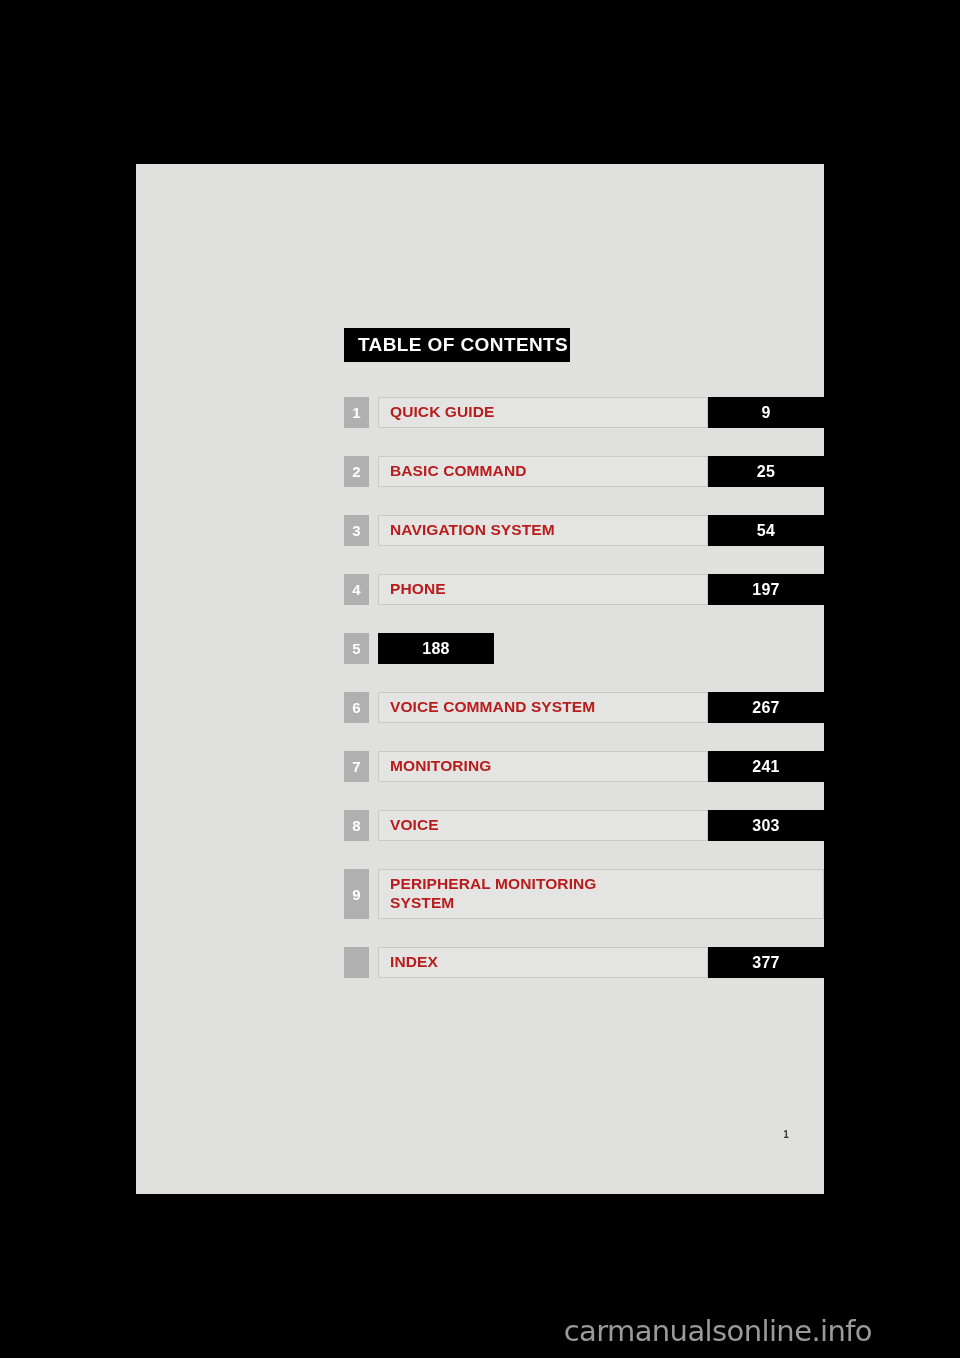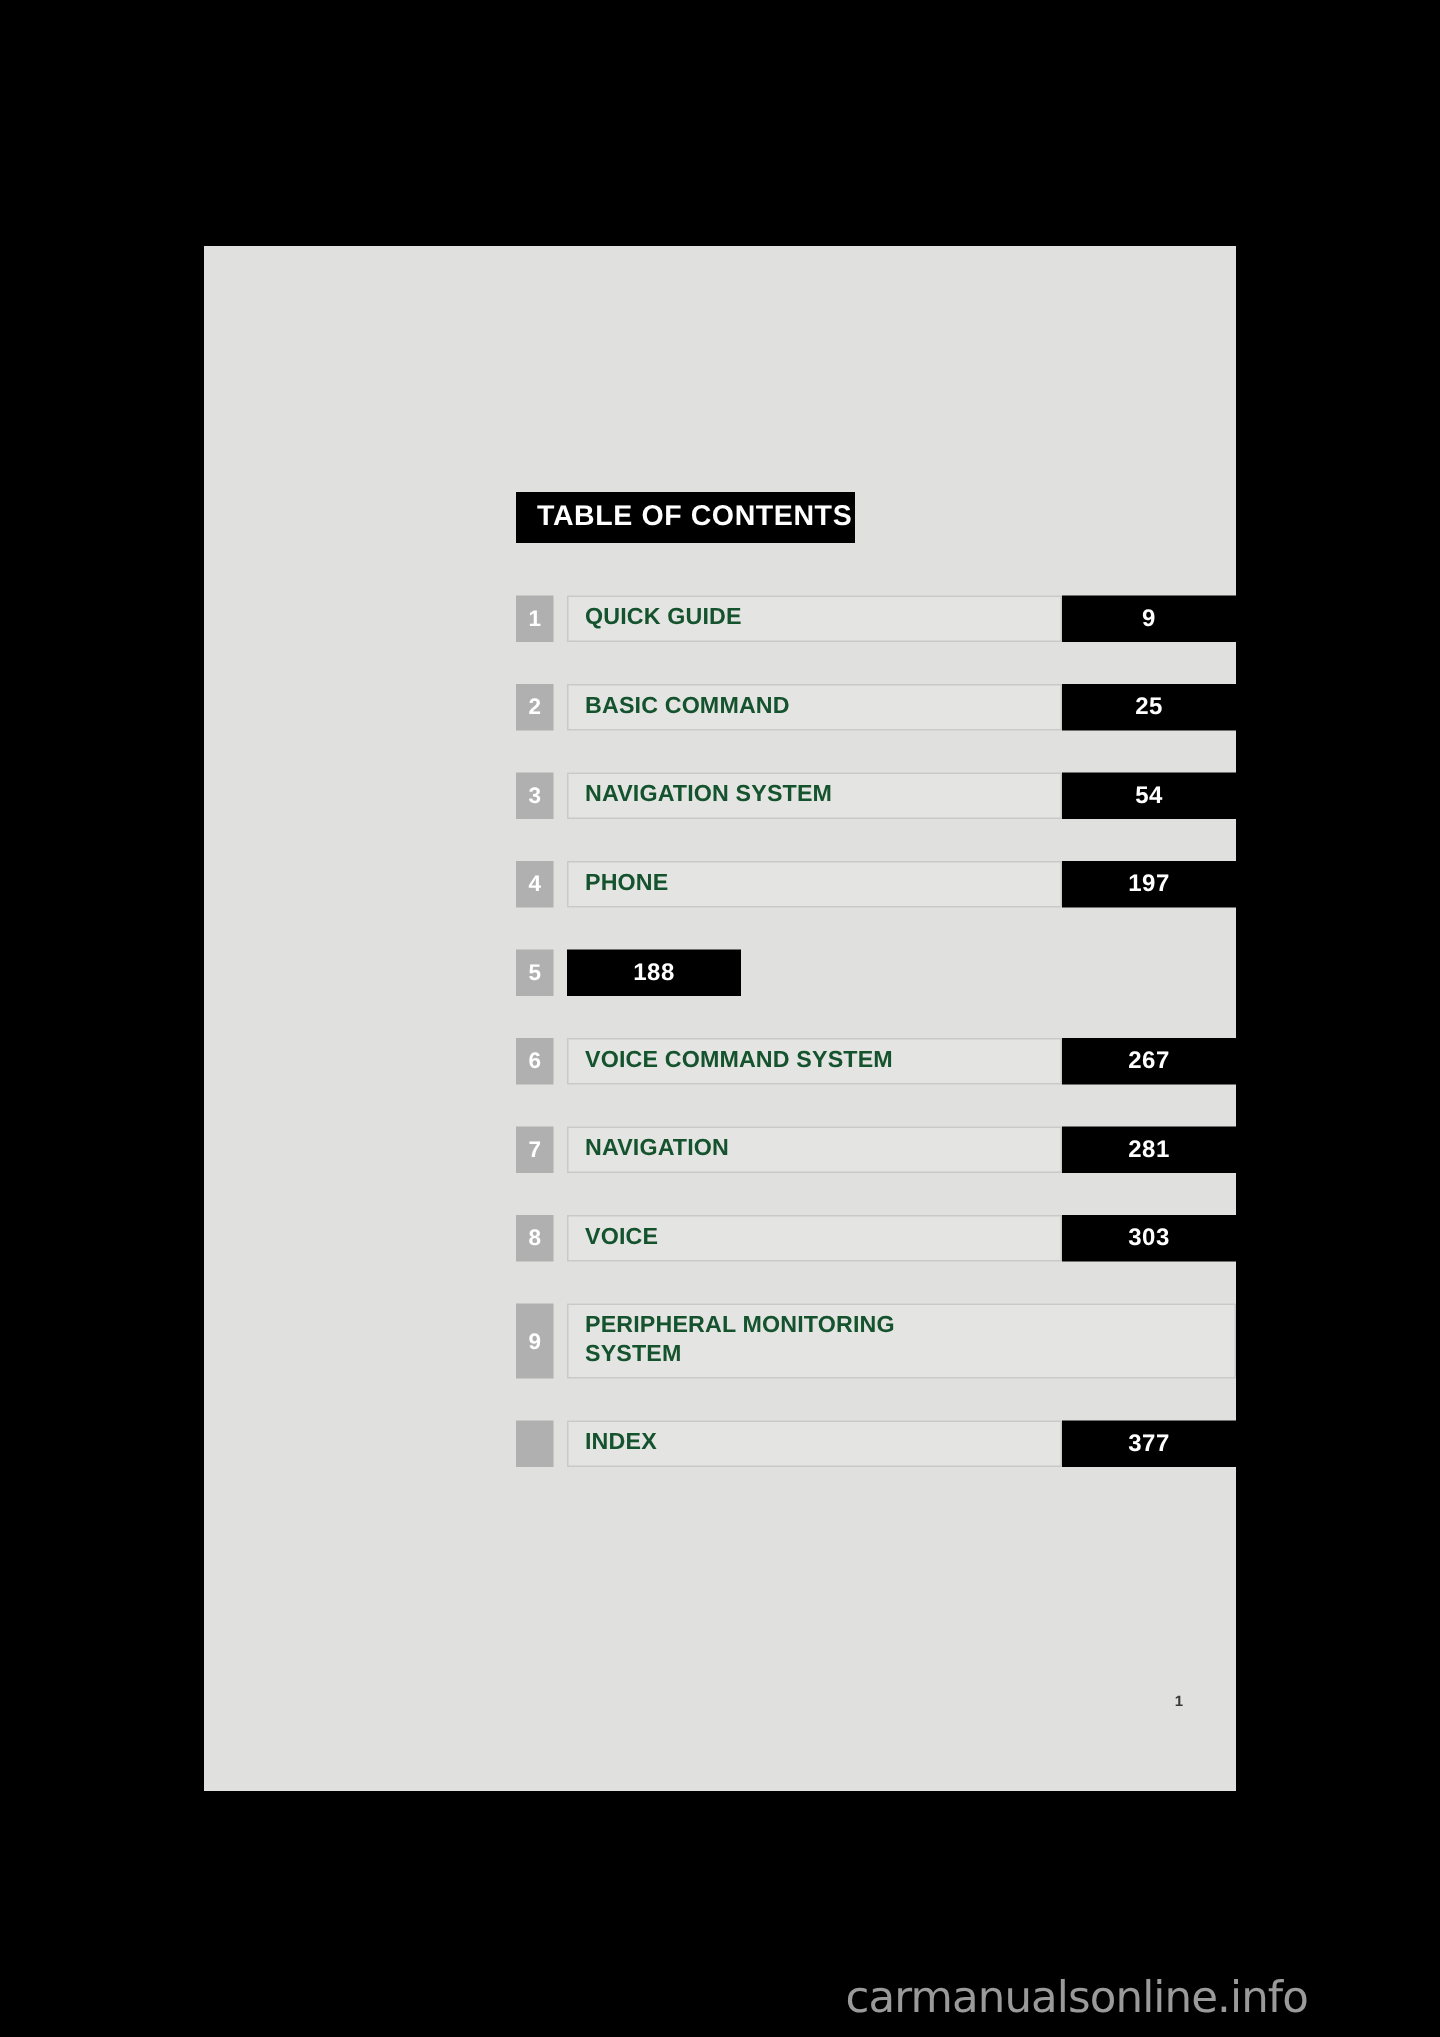--- a/index.html
+++ b/index.html
@@ -88,21 +88,21 @@
   .gap { flex: 0 0 9px; }
 
   
   .label {
     flex: 1 1 auto;
     background: #e4e4e2;
     border: 1px solid #c9c9c7;
     display: flex;
     align-items: center;
     padding-left: 11px;
-    color: #14532d;
+    color: #b91c1c;
     font-size: 15.5px;
     font-weight: bold;
     letter-spacing: 0.1px;
     line-height: 1.22;
     white-space: pre-line;
   }
 
   
   .pageno {
     flex: 0 0 116px;
@@ -185,22 +185,22 @@
         </div>
         <div class="toc-row">
           <div class="chip">6</div>
           <div class="gap"></div>
           <div class="label">VOICE COMMAND SYSTEM</div>
           <div class="pageno">267</div>
         </div>
         <div class="toc-row">
           <div class="chip">7</div>
           <div class="gap"></div>
-          <div class="label">NAVIGATION</div>
-          <div class="pageno">281</div>
+          <div class="label">MONITORING</div>
+          <div class="pageno">241</div>
         </div>
         <div class="toc-row">
           <div class="chip">8</div>
           <div class="gap"></div>
           <div class="label">VOICE</div>
           <div class="pageno">303</div>
         </div>
         <div class="toc-row tall">
           <div class="chip">9</div>
           <div class="gap"></div>

